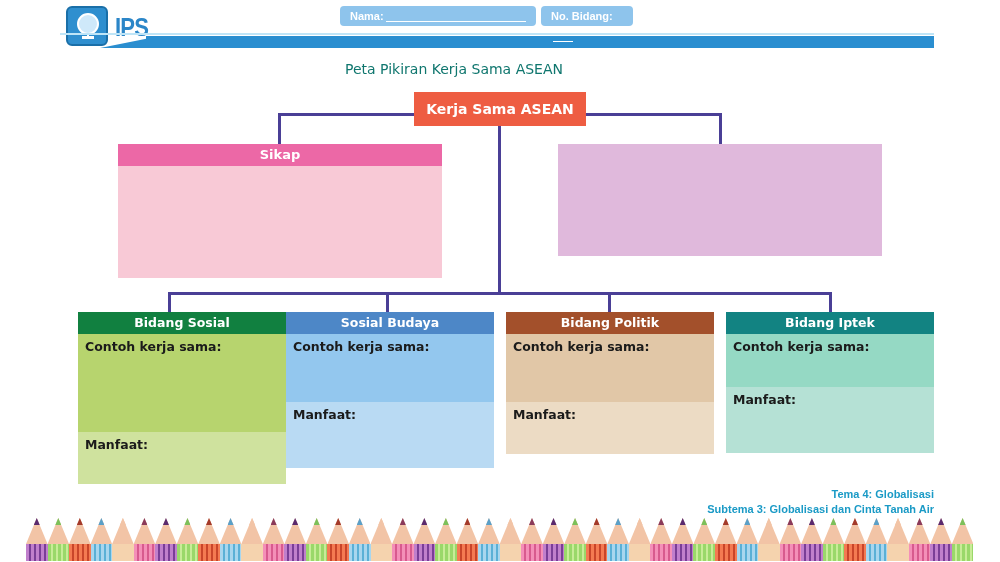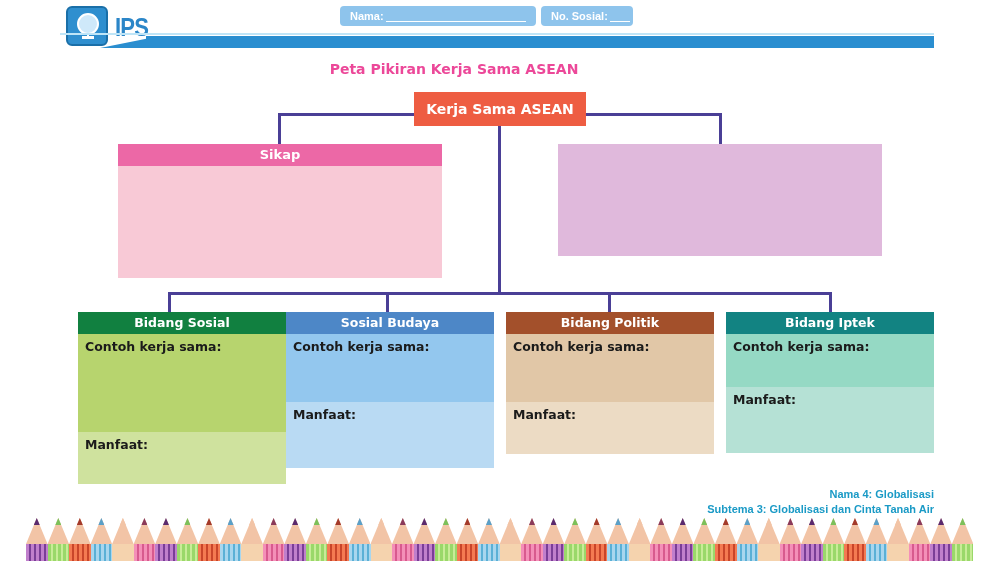--- a/index.html
+++ b/index.html
@@ -15,21 +15,21 @@
   .header-bar { position: absolute; left: 146px; top: 36px; width: 788px; height: 12px; background: #2a8ed0; }
   .header-bar-curve { position: absolute; left: 100px; top: 36px; width: 60px; height: 12px; background: #2a8ed0; clip-path: polygon(0 100%, 100% 0, 100% 100%); }
   .header-stripe { position: absolute; left: 60px; top: 33px; width: 874px; height: 2px; background: #bfe5f7; }
 
   .field-pill { position: absolute; top: 6px; height: 20px; background: #8ec4ec; border-radius: 4px; color: #ffffff; font-family: "Liberation Sans", sans-serif; font-size: 11px; font-weight: bold; line-height: 20px; padding-left: 10px; transform-origin: left; }
   .field-name { left: 340px; width: 196px; }
   .field-absen { left: 541px; width: 92px; }
   .field-pill .blank { display: inline-block; border-bottom: 1px solid #ffffff; height: 12px; vertical-align: -2px; margin-left: 2px; }
 
   
-  .page-title { position: absolute; left: 0; width: 908px; top: 61px; text-align: center; color: #ec4899; font-weight: bold; font-size: 14px; }
+  .page-title { position: absolute; left: 0; width: 908px; top: 61px; text-align: center; color: #0f766e; font-weight: normal; font-size: 14px; }
 
   
   .ln { position: absolute; background: #4a3f96; }
 
   
   .center-node { position: absolute; left: 414px; top: 92px; width: 172px; height: 34px; background: #ee5d42; color: #ffffff; font-weight: bold; font-size: 14px; text-align: center; line-height: 34px; }
 
   
   .big-box { position: absolute; top: 144px; width: 324px; height: 158px; }
   .big-box .hd { height: 22px; color: #ffffff; font-weight: bold; font-size: 13px; text-align: center; line-height: 22px; }
@@ -84,21 +84,21 @@
 </div>
 <div class="logo-text">IPS</div>
 <div class="header-stripe"></div>
 <div class="header-bar-curve"></div>
 <div class="header-bar"></div>
 
 <div class="field-pill field-name">
   <span>Nama:</span><span class="blank" style="width:140px"></span>
 </div>
 <div class="field-pill field-absen">
-  <span>No. Sosial:</span><span class="blank" style="width:20px"></span>
+  <span>No. Bidang:</span><span class="blank" style="width:20px"></span>
 </div>
 
 <div class="page-title">Peta Pikiran Kerja Sama ASEAN</div>
 
 <div class="ln" style="left:278px; top:113px; width:136px; height:3px;"></div>
 <div class="ln" style="left:278px; top:113px; width:3px; height:31px;"></div>
 <div class="ln" style="left:586px; top:113px; width:136px; height:3px;"></div>
 <div class="ln" style="left:719px; top:113px; width:3px; height:31px;"></div>
 <div class="ln" style="left:498px; top:126px; width:3px; height:168px;"></div>
 <div class="ln" style="left:168px; top:292px; width:664px; height:3px;"></div>
@@ -131,21 +131,21 @@
   <div class="hd">Bidang Politik</div>
   <div class="sec s1"><span>Contoh kerja sama:</span></div>
   <div class="sec s2"><span>Manfaat:</span></div>
 </div>
 <div class="bid iptek">
   <div class="hd">Bidang Iptek</div>
   <div class="sec s1"><span>Contoh kerja sama:</span></div>
   <div class="sec s2"><span>Manfaat:</span></div>
 </div>
 
-<div class="footer-text tema">Nama 4: Globalisasi</div>
+<div class="footer-text tema">Tema 4: Globalisasi</div>
 <div class="footer-text subtema">Subtema 3: Globalisasi dan Cinta Tanah Air</div>
 
 <div class="pencils" id="pencils">
     <div class="pencil">
       <div class="tip"></div>
       <div class="lead" style="background:#5a2a6e"></div>
       <div class="body" style="background:repeating-linear-gradient(90deg,#c07fcc 0 3px,#7a3e97 3px 5px)"></div>
     </div>
     <div class="pencil">
       <div class="tip"></div>

